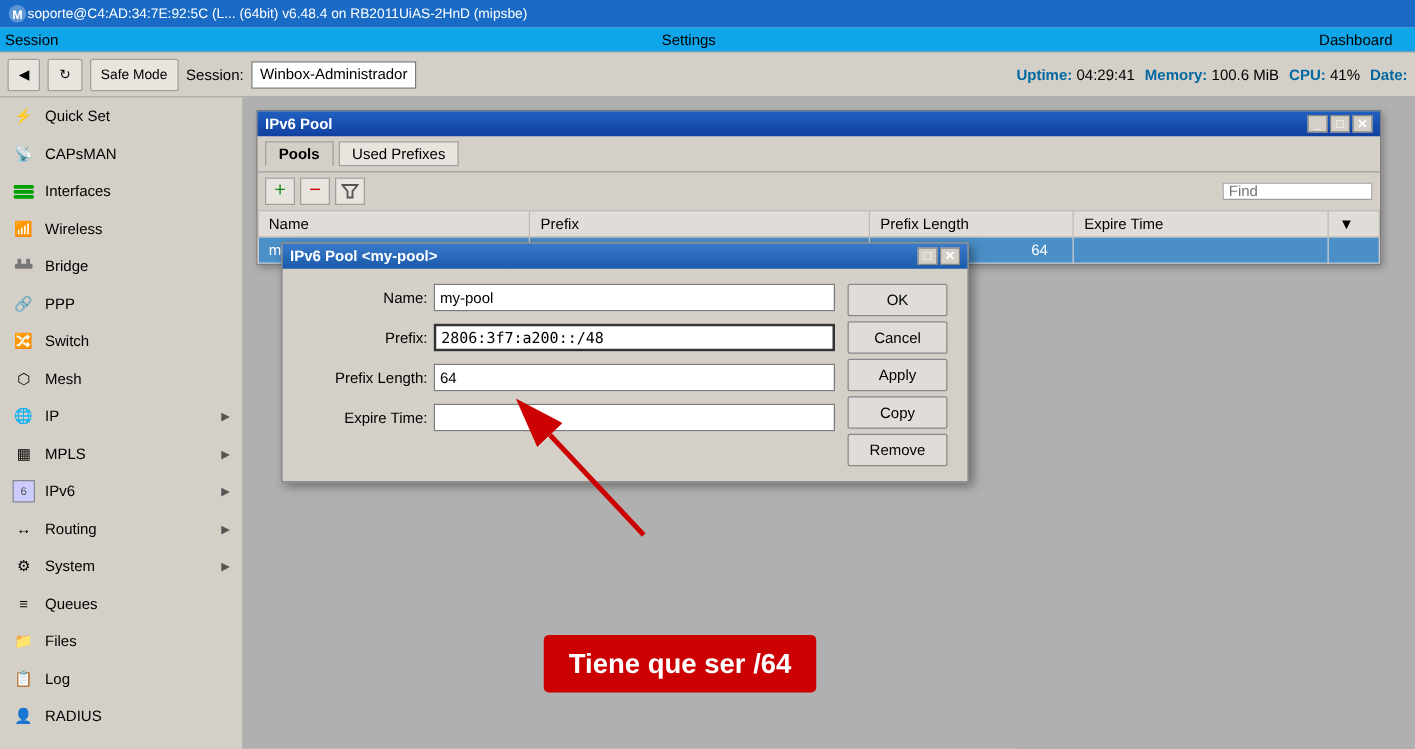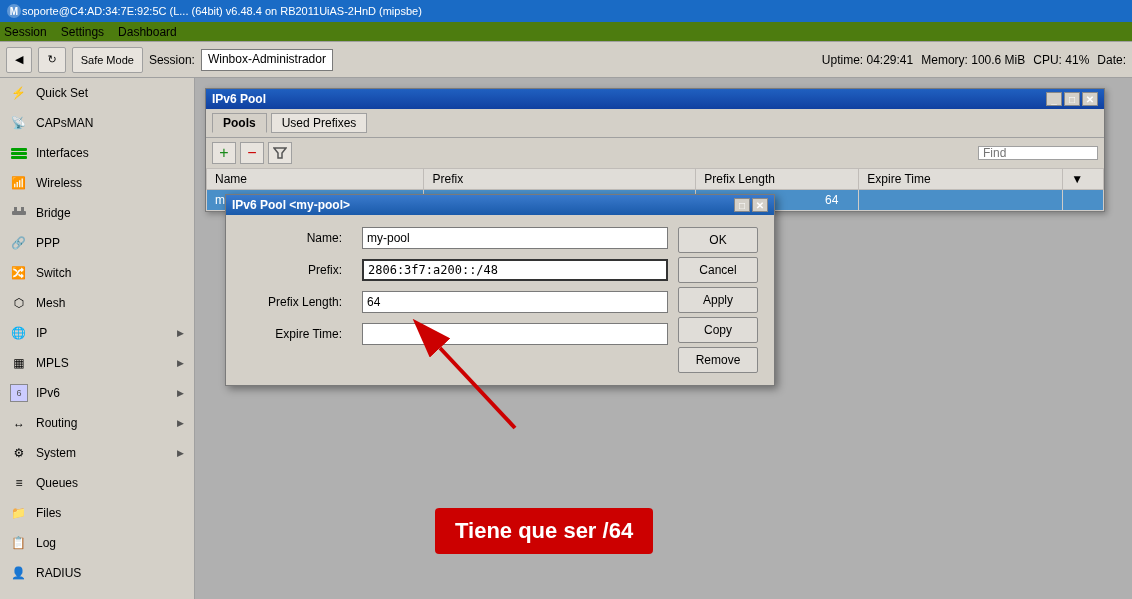--- a/index.html
+++ b/index.html
@@ -1,29 +1,29 @@
 <!DOCTYPE html>
 <html><head>
   <meta charset="utf-8">
   <style>
     * { box-sizing: border-box; margin: 0; padding: 0; }
     body { font-family: 'Segoe UI', Tahoma, sans-serif; font-size: 12px; background: #d4d0c8; overflow: hidden; width: 1132px; height: 599px; }
 
     
     .title-bar { background: #1a6bc5; color: white; height: 22px; display: flex; align-items: center; padding: 0 6px; font-size: 11px; }
-    .menu-bar { background: #4d7c0f; height: 20px; display: flex; align-items: center; padding: 0 4px; border-bottom: 1px solid #a0a0a0; }
+    .menu-bar { background: #0ea5e9; height: 20px; display: flex; align-items: center; padding: 0 4px; border-bottom: 1px solid #a0a0a0; justify-content: space-between; }
     .menu-bar span { margin-right: 14px; font-size: 12px; cursor: pointer; }
 
     
     .toolbar { background: #d4d0c8; height: 36px; display: flex; align-items: center; padding: 0 6px; gap: 6px; border-bottom: 1px solid #a0a0a0; }
     .toolbar-btn { background: #e8e4de; border: 1px solid #a0a0a0; height: 26px; padding: 0 8px; cursor: pointer; border-radius: 2px; font-size: 11px; display: flex; align-items: center; }
     .session-label { font-size: 12px; }
     .session-value { border: 1px solid #7a7a7a; background: white; padding: 2px 6px; height: 22px; font-size: 12px; }
     .uptime-area { margin-left: auto; font-size: 12px; display: flex; gap: 8px; }
-    .uptime-area span b { font-weight: normal; color: #000000; }
+    .uptime-area span b { font-weight: bold; color: #0369a1; }
 
     
     .main-layout { display: flex; height: calc(599px - 78px); }
 
     
     .sidebar { width: 195px; background: #d4d0c8; border-right: 1px solid #a0a0a0; overflow-y: auto; flex-shrink: 0; }
     .sidebar-item { height: 30px; display: flex; align-items: center; padding: 0 10px; gap: 8px; cursor: pointer; font-size: 12px; }
     .sidebar-item .si-icon { width: 18px; height: 18px; flex-shrink: 0; display: flex; align-items: center; justify-content: center; }
     .sidebar-item .arrow { margin-left: auto; font-size: 9px; color: #555; }
 
@@ -50,21 +50,21 @@
     .pool-table tr:not(.selected) td { background: white; }
     .table-container { max-height: 120px; overflow-y: auto; }
 
     
     .dialog { position: absolute; top: 116px; left: 30px; width: 550px; background: #d4d0c8; border: 1px solid #7a7a7a; box-shadow: 3px 3px 8px rgba(0,0,0,0.4); z-index: 10; }
     .dialog-title { background: linear-gradient(to bottom, #3a7acc, #1a5aaa); color: white; height: 20px; display: flex; align-items: center; padding: 0 6px; font-size: 12px; font-weight: bold; }
     .dialog-title .win-controls { margin-left: auto; display: flex; gap: 2px; }
     .dialog-body { padding: 12px 16px; display: flex; gap: 10px; }
     .dialog-fields { flex: 1; }
     .field-row { display: flex; align-items: center; margin-bottom: 10px; }
-    .field-label { width: 100px; text-align: right; margin-right: 20px; font-size: 12px; }
+    .field-label { width: 100px; text-align: right; margin-right: 5px; font-size: 12px; }
     .field-input { flex: 1; height: 22px; border: 1px solid #7a7a7a; background: white; padding: 0 4px; font-size: 12px; }
     .field-input.cursor { border: 2px solid #333; }
     .dialog-buttons { display: flex; flex-direction: column; gap: 4px; width: 80px; }
     .dlg-btn { height: 26px; border: 1px solid #888; background: #e0ddd8; cursor: pointer; font-size: 12px; text-align: center; display: flex; align-items: center; justify-content: center; border-radius: 2px; }
     .annotation-box { background: #cc0000; color: white; font-size: 22px; font-weight: bold; padding: 10px 20px; border-radius: 4px; margin-top: 0; }
 
     
     .arrow-overlay { position: absolute; top: 240px; left: 200px; z-index: 15; pointer-events: none; }
 
     

